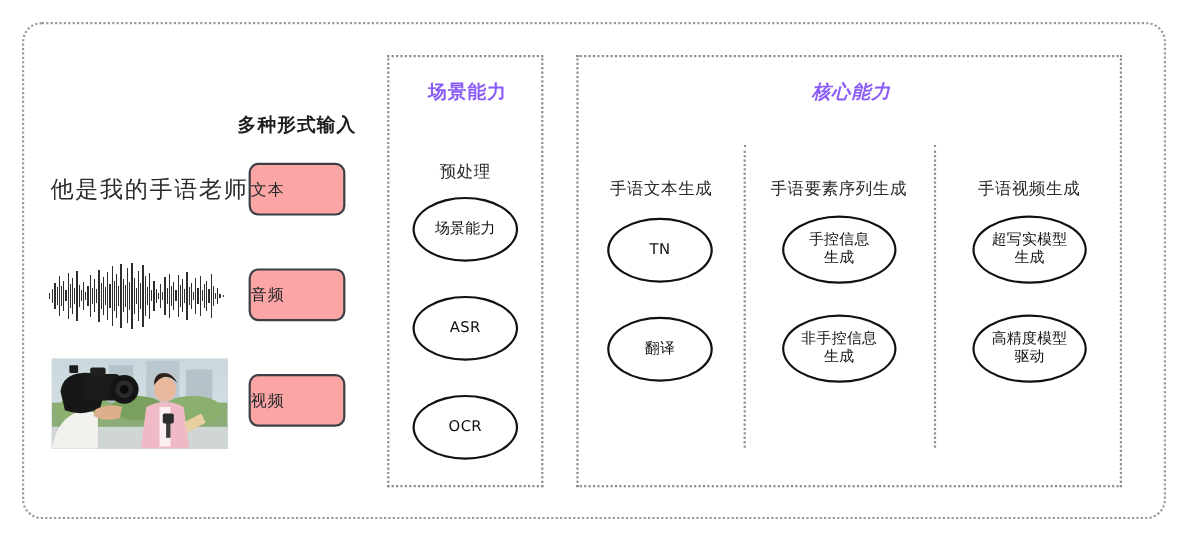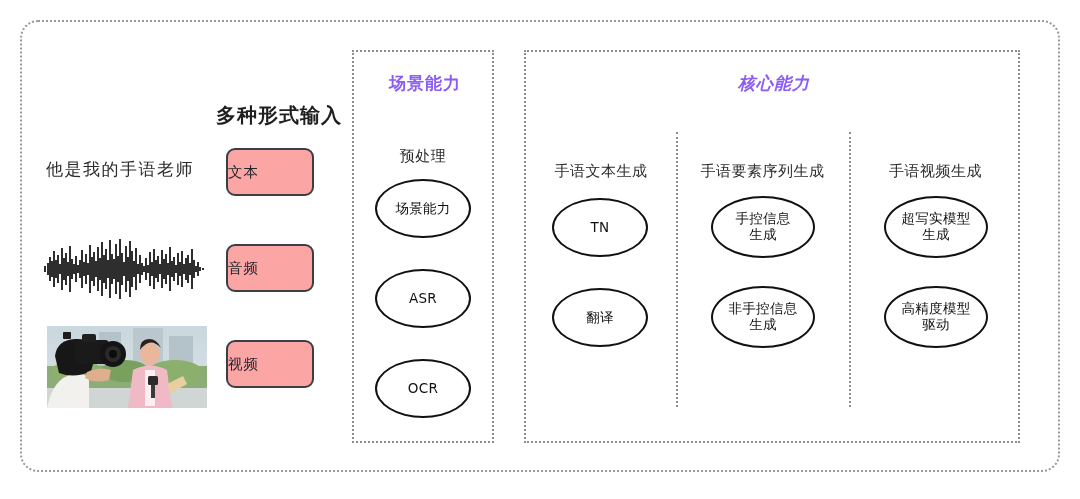--- a/index.html
+++ b/index.html
@@ -122,31 +122,31 @@
     width: 104px;
     height: 62px;
   }
   .ellipse span { display: block; }
 
   
   #input-heading {
     position: absolute;
     left: 216px;
     top: 102px;
-    font-size: 20px;
+    font-size: 17px;
     font-weight: bold;
     color: #1f1f1f;
     letter-spacing: 1px;
     white-space: nowrap;
   }
   #sample-sentence {
     position: absolute;
     left: 46px;
     top: 158px;
-    font-size: 17px;
+    font-size: 21px;
     color: #2b2b2b;
     letter-spacing: 1.5px;
     white-space: nowrap;
   }
 
   .input-pill {
     position: absolute;
     box-sizing: border-box;
     width: 88px;
     height: 48px;

